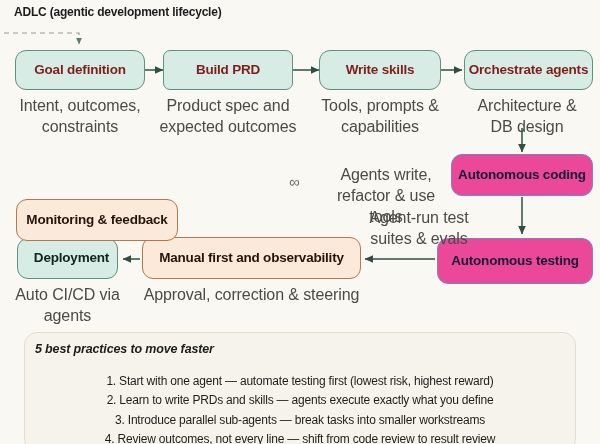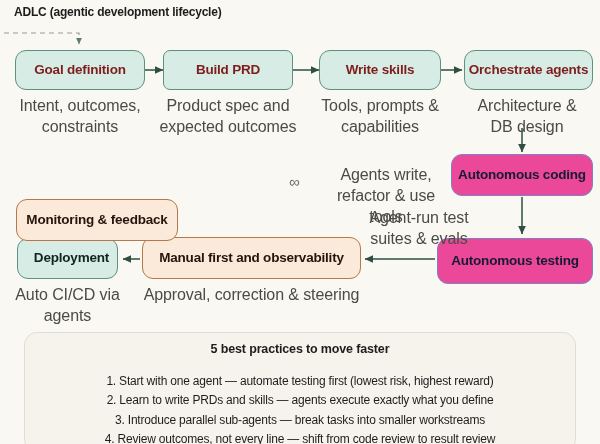--- a/index.html
+++ b/index.html
@@ -53,22 +53,23 @@
     position:absolute;
     left:24px;top:332px;width:552px;height:120px;
     background:#f6f3ec;
     border:1px solid #e2ddd2;
     border-radius:13px;
     box-sizing:border-box;
     padding:9px 10px 0 10px;
   }
   .practices h3{
     margin:0 0 5px 0;
-    font-size:12.5px;font-weight:700;text-align:center;color:#1d1d1b;
+    font-size:12.5px;font-weight:700;text-align:left;color:#1d1d1b;
     letter-spacing:-0.15px;
+    font-style:italic;
   }
   .practices ol{margin:16px;padding:0;list-style:none;}
   .practices li{
     font-size:12px;color:#1d1d1b;
     text-align:center;
     line-height:1.62;
     letter-spacing:-0.2px;
     white-space:nowrap;
   }
 </style>

